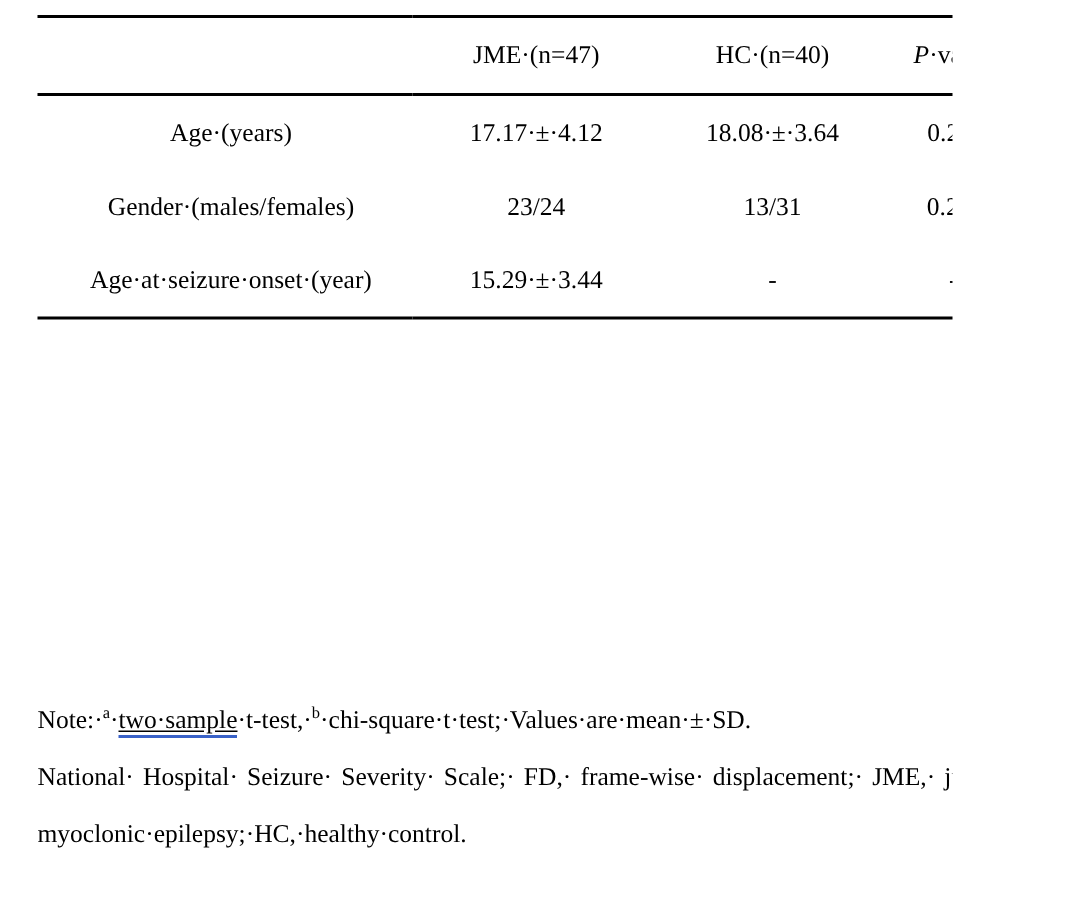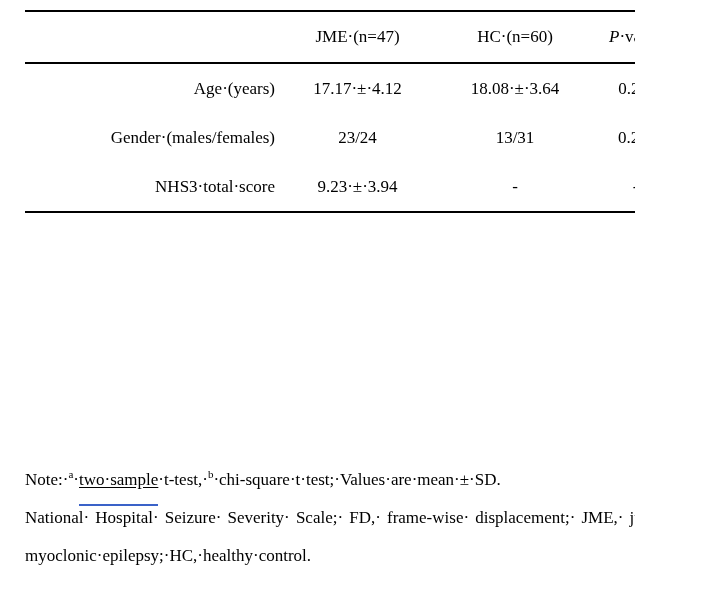--- a/index.html
+++ b/index.html
@@ -34,21 +34,21 @@
     font-weight: normal;
     font-size: 17px;
     padding: 0;
     text-align: center;
     vertical-align: middle;
     white-space: nowrap;
   }
   table.demo thead th { height: 50px; border-bottom: 2px solid #000; }
   table.demo tbody td { height: 49px; }
   table.demo .label {
-    text-align: right;
+    text-align: center;
     padding-left: 8px;
   }
   .it { font-style: italic; }
   sup {
     font-size: 11px;
     line-height: 0;
     vertical-align: super;
   }
   .notes {
     position: absolute;
@@ -63,21 +63,21 @@
   }
   .notes .just {
     text-align: justify;
     text-align-last: justify;
   }
   .gram {
     text-decoration: underline;
     text-decoration-color: #000;
     text-underline-offset: 2px;
     border-bottom: 2px solid #3a62c8;
-    padding-bottom: 15px;
+    padding-bottom: 1px;
   }
   .sperr {
     text-decoration: underline;
     text-decoration-style: wavy;
     text-decoration-color: #e00000;
     text-decoration-skip-ink: none;
     text-underline-offset: 3px;
   }
 </style>
 </head>
@@ -89,40 +89,40 @@
     <colgroup>
       <col class="c-label">
         <col class="c-jme">
         <col class="c-hc">
         <col class="c-p">
     </colgroup>
     <thead>
       <tr>
         <th class="label"></th>
         <th>JME·(n=47)</th>
-        <th>HC·(n=60)</th>
+        <th>HC·(n=40)</th>
         <th><span class="it">P</span><span>·value</span></th>
       </tr>
     </thead>
     <tbody>
       <tr>
         <td class="label">Age·(years)</td>
         <td>17.17·±·4.12</td>
         <td>18.08·±·3.64</td>
         <td><span>0.29</span><sup>a</sup></td>
       </tr>
       <tr>
         <td class="label">Gender·(males/females)</td>
         <td>23/24</td>
         <td>13/31</td>
         <td><span>0.25</span><sup>b</sup></td>
       </tr>
       <tr>
-        <td class="label">NHS3·total·score</td>
-        <td>9.23·±·3.94</td>
+        <td class="label">Age·at·seizure·onset·(year)</td>
+        <td>15.29·±·3.44</td>
         <td>-</td>
         <td><span>-</span><sup></sup></td>
       </tr>
     </tbody>
   </table>
 
   <div class="notes">
     <div class="line"><span>Note:·</span><sup>a</sup><span>·</span><span class="gram">two·sample</span><span>·t-test,·</span><sup>b</sup><span>·</span><span>chi-square·t·test;·Values·are·mean·±·SD.</span></div>
     <div class="line just">National· Hospital· Seizure· Severity· Scale;· FD,· frame-wise· displacement;· JME,· juvenile·</div>
     <div class="line">myoclonic·epilepsy;·HC,·healthy·control.</div>

